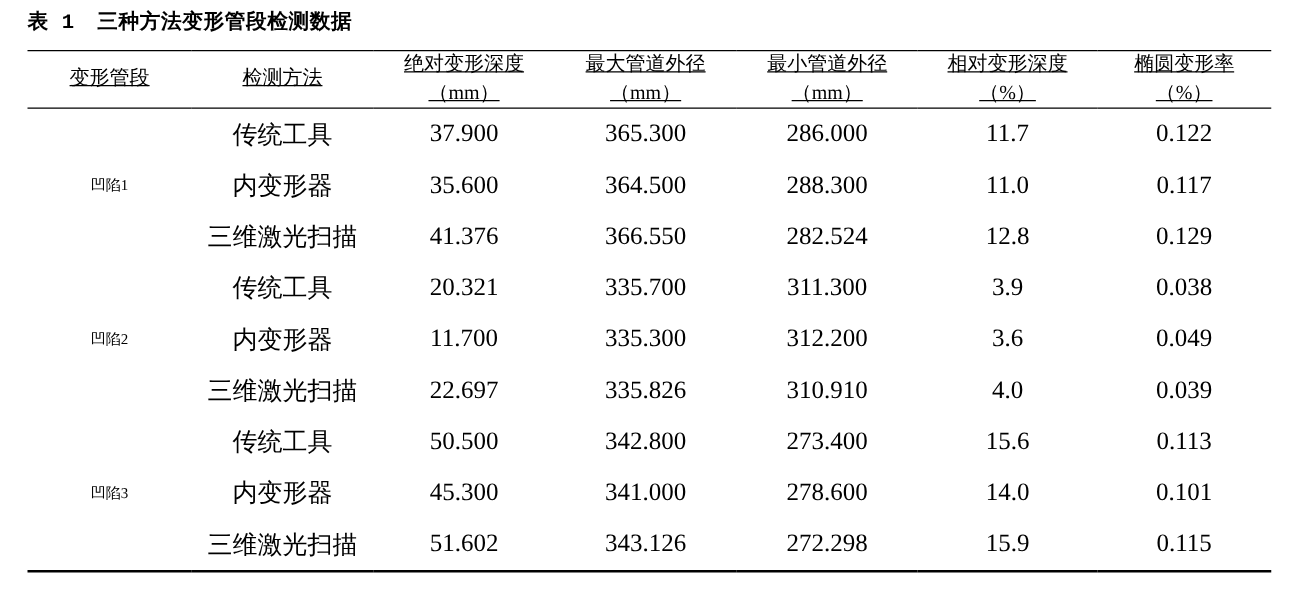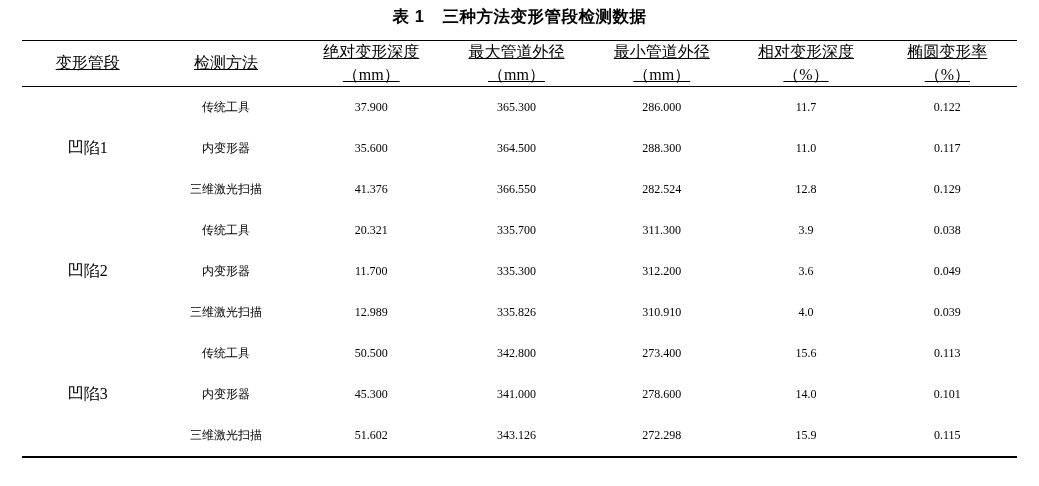--- a/index.html
+++ b/index.html
@@ -15,22 +15,22 @@
     overflow: hidden;
   }
   .page {
     width: 1039px;
     height: 486px;
     position: relative;
     box-sizing: border-box;
     padding: 0 22px;
   }
   .table-caption {
-    text-align: center;
-    font-family: Liberation Sans, sans-serif;
+    text-align: left;
+    font-family: Liberation Mono, monospace;
     font-weight: bold;
     font-size: 16.5px;
     letter-spacing: 0.5px;
     padding-top: 6px;
     padding-bottom: 12px;
   }
   .caption-num {
     margin-right: 18px;
   }
   table.data {
@@ -59,24 +59,24 @@
     padding-top: 11px;
     padding-bottom: 11px;
     line-height: 1.42;
     font-size: 16px;
   }
   .hdr-line2 {
     display: block;
   }
   tbody td {
     height: 41px;
+    font-size: 20px;
+  }
+  tbody td.group {
     font-size: 12px;
-  }
-  tbody td.group {
-    font-size: 16px;
   }
   .col-seg { width: 13.2%; }
   .col-method { width: 14.6%; }
   .col-abs { width: 14.6%; }
   .col-maxod { width: 14.6%; }
   .col-minod { width: 14.6%; }
   .col-rel { width: 14.4%; }
   .col-ell { width: 14.0%; }
   .num {
     font-family: "Liberation Serif", "DejaVu Serif", serif;
@@ -173,21 +173,21 @@
       <tr>
         <td>内变形器</td>
         <td class="num">11.700</td>
         <td class="num">335.300</td>
         <td class="num">312.200</td>
         <td class="num">3.6</td>
         <td class="num">0.049</td>
       </tr>
       <tr>
         <td>三维激光扫描</td>
-        <td class="num">12.989</td>
+        <td class="num">22.697</td>
         <td class="num">335.826</td>
         <td class="num">310.910</td>
         <td class="num">4.0</td>
         <td class="num">0.039</td>
       </tr>
 
       <tr>
         <td class="group" rowspan="3">凹陷3</td>
         <td>传统工具</td>
         <td class="num">50.500</td>

